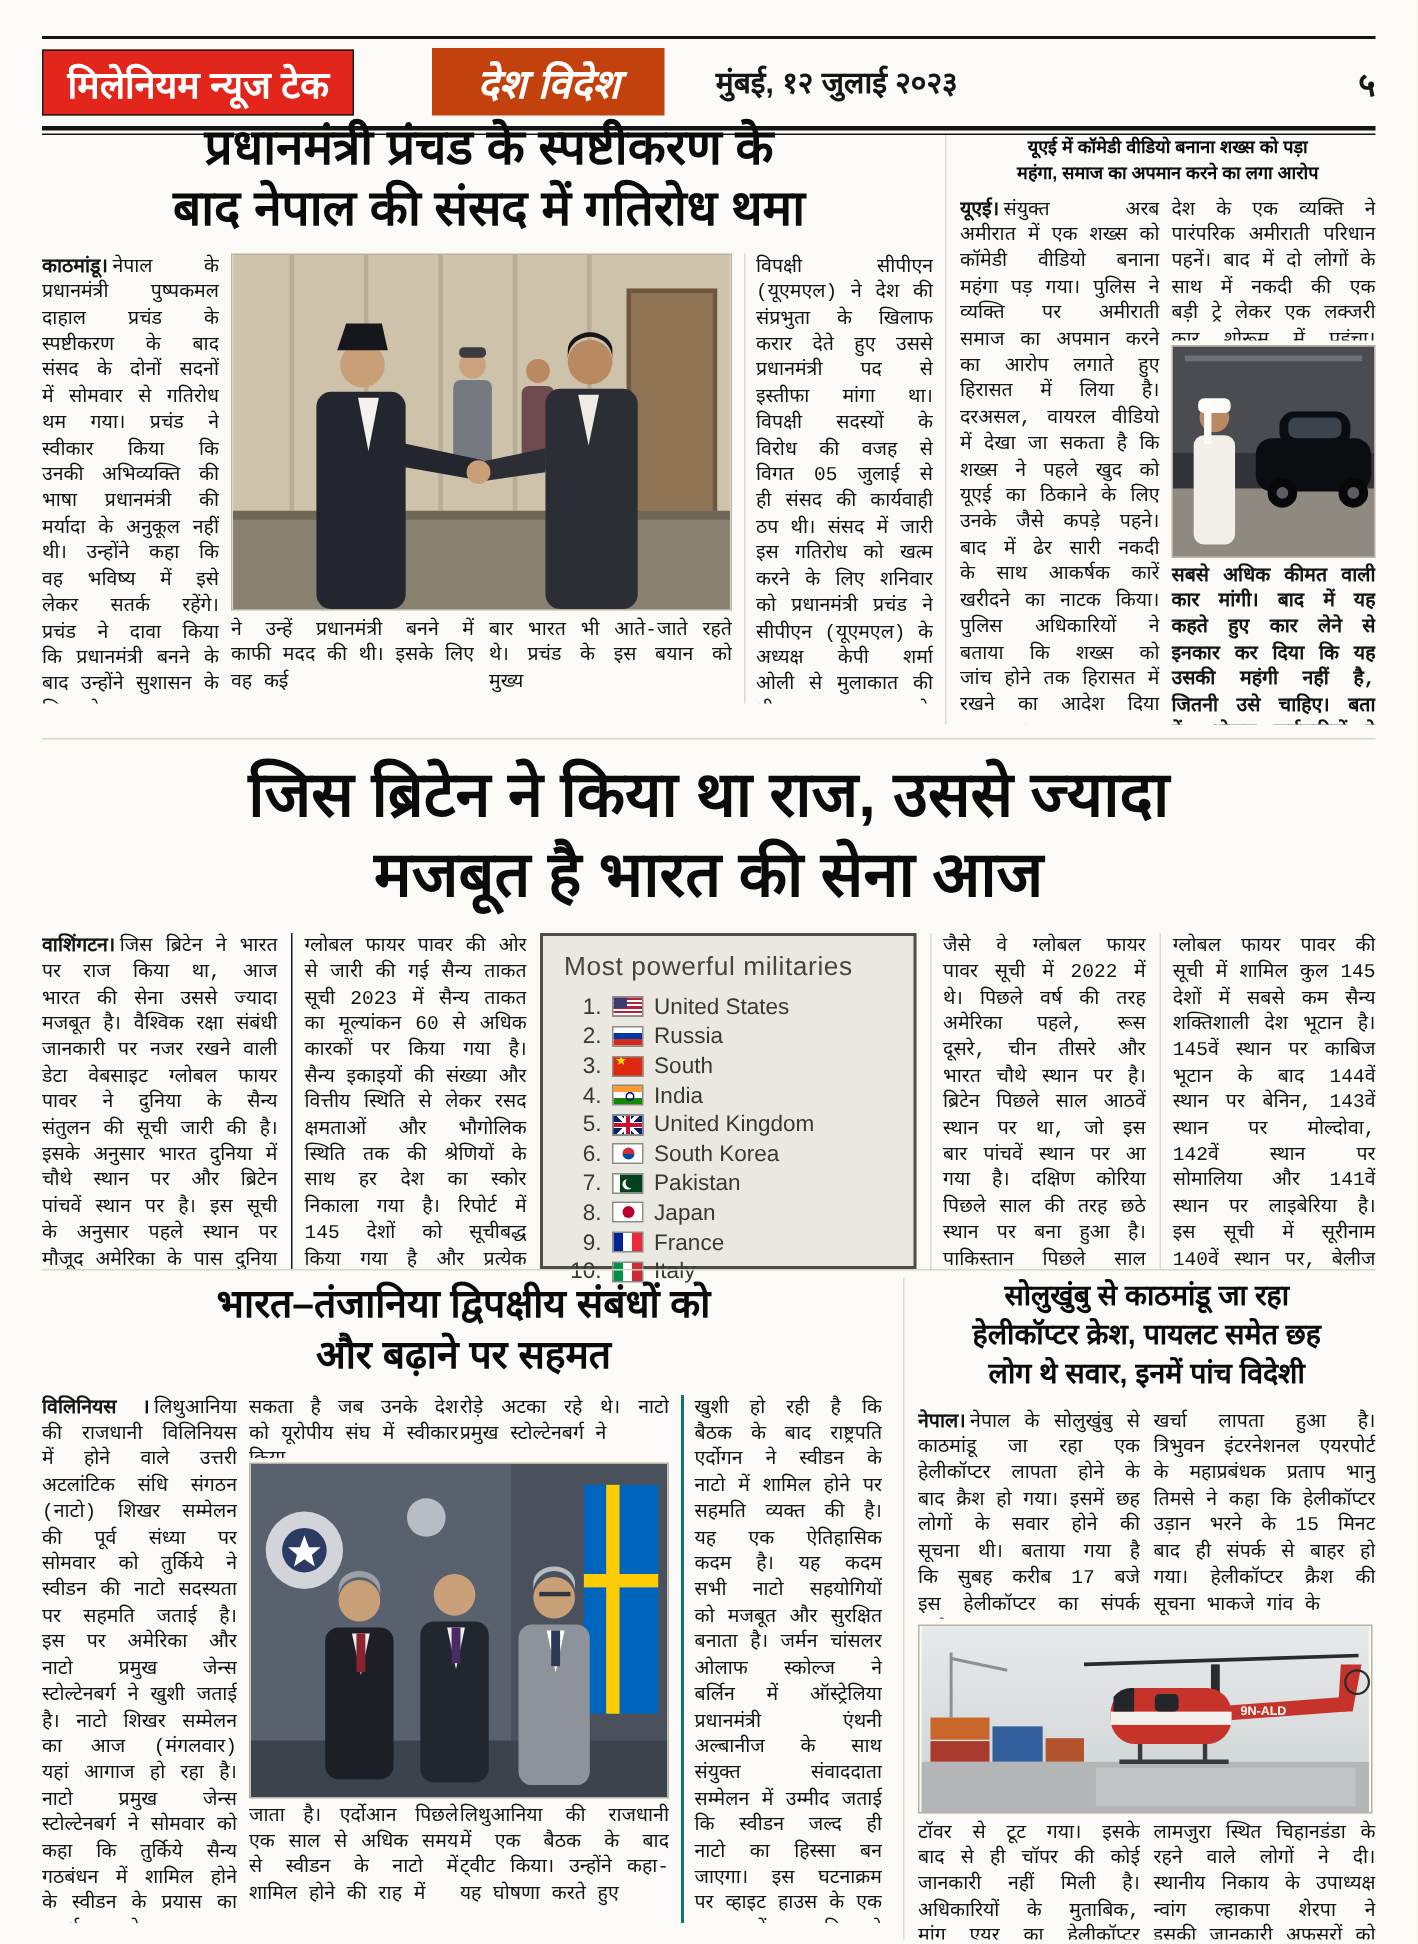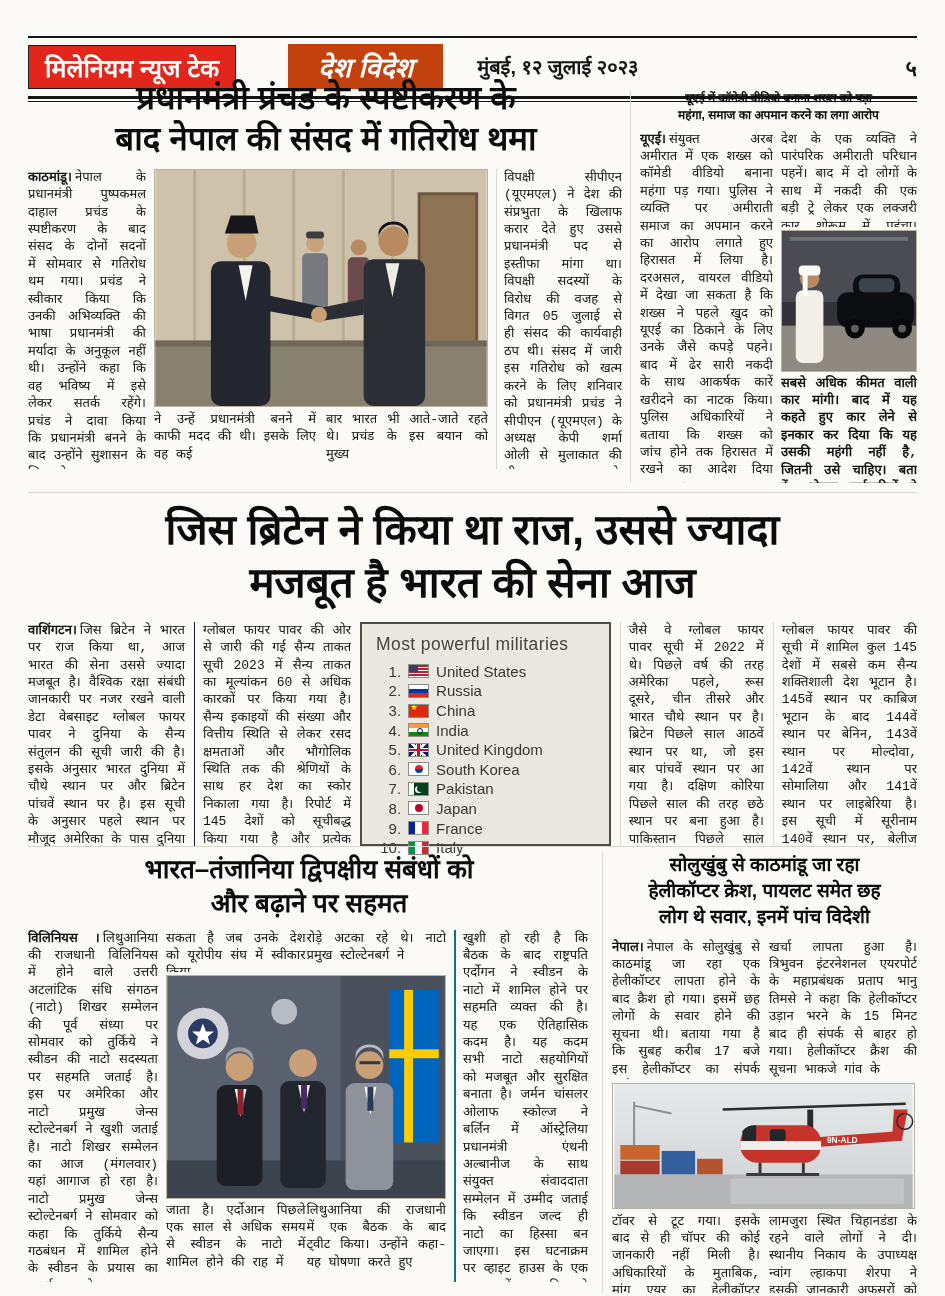--- a/index.html
+++ b/index.html
@@ -3,21 +3,21 @@
 <meta charset="utf-8">
 <style>
   * { margin:0; padding:0; box-sizing:border-box; }
   html,body { background:#e9e7e1; }
   .page {
     position:relative; width:945px; height:1296px; margin:0 auto;
     background:#fbfaf6; font-family:"Liberation Sans", sans-serif; color:#161616;
     overflow:hidden;
   }
   
-  .header { position:absolute; left:28px; right:28px; top:36px;text-align:right; }
+  .header { position:absolute; left:28px; right:28px; top:24px;text-align:right; }
   .topline { height:2px; background:#141414; margin-bottom:6px; }
   .masthead { display:flex; align-items:center; }
   .brand-box { background:#e2261c; color:#fff; font-weight:700; font-size:25px;
     padding:4px 16px; border:1px solid #1c1c1c; white-space:nowrap; }
   .section-box { background:#c2410c; color:#fff; font-style:italic; font-weight:700;
     font-size:27px; padding:4px 30px; margin-left:52px; white-space:nowrap; }
   .date-text { font-weight:700; font-size:20px; margin-left:34px; white-space:nowrap; }
   .page-num { margin-left:auto; font-weight:700; font-size:22px; }
   .rule-a { height:3px; background:#141414; margin-top:7px; }
   .rule-b { height:1px; background:#141414; margin-top:2px; }
@@ -225,21 +225,21 @@
             <span class="country">United States</span>
           </div>
         <div class="mrow">
             <span class="rank">2.</span>
             <span class="flag f-ru"></span>
             <span class="country">Russia</span>
           </div>
         <div class="mrow">
             <span class="rank">3.</span>
             <span class="flag f-cn"></span>
-            <span class="country">China</span>
+            <span class="country">South</span>
           </div>
         <div class="mrow">
             <span class="rank">4.</span>
             <span class="flag f-in"></span>
             <span class="country">India</span>
           </div>
         <div class="mrow">
             <span class="rank">5.</span>
             <span class="flag f-uk"></span>
             <span class="country">United Kingdom</span>

